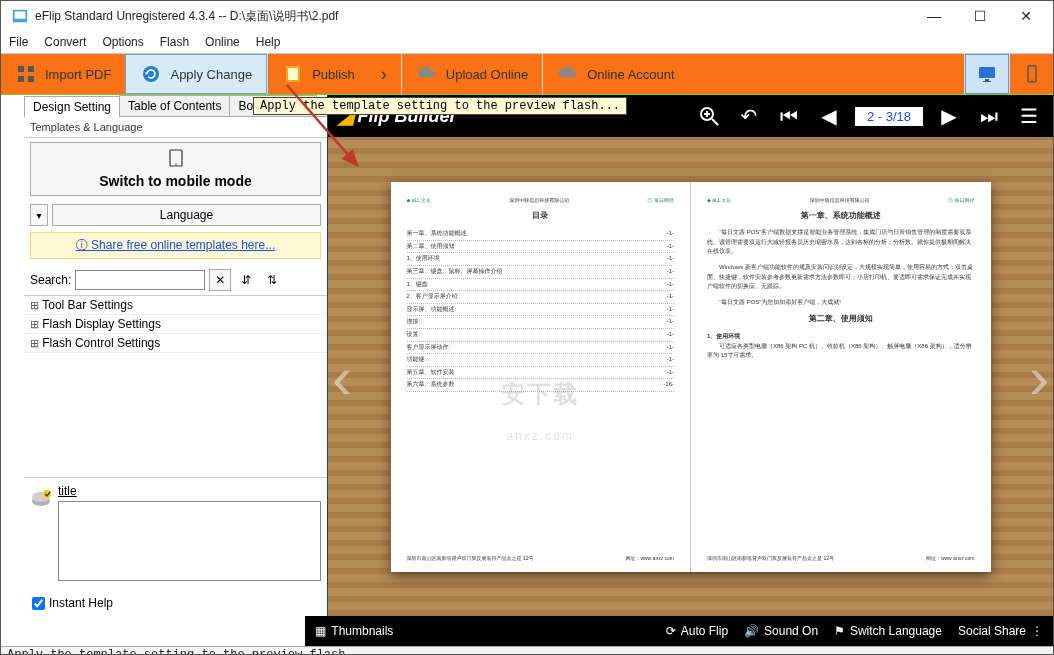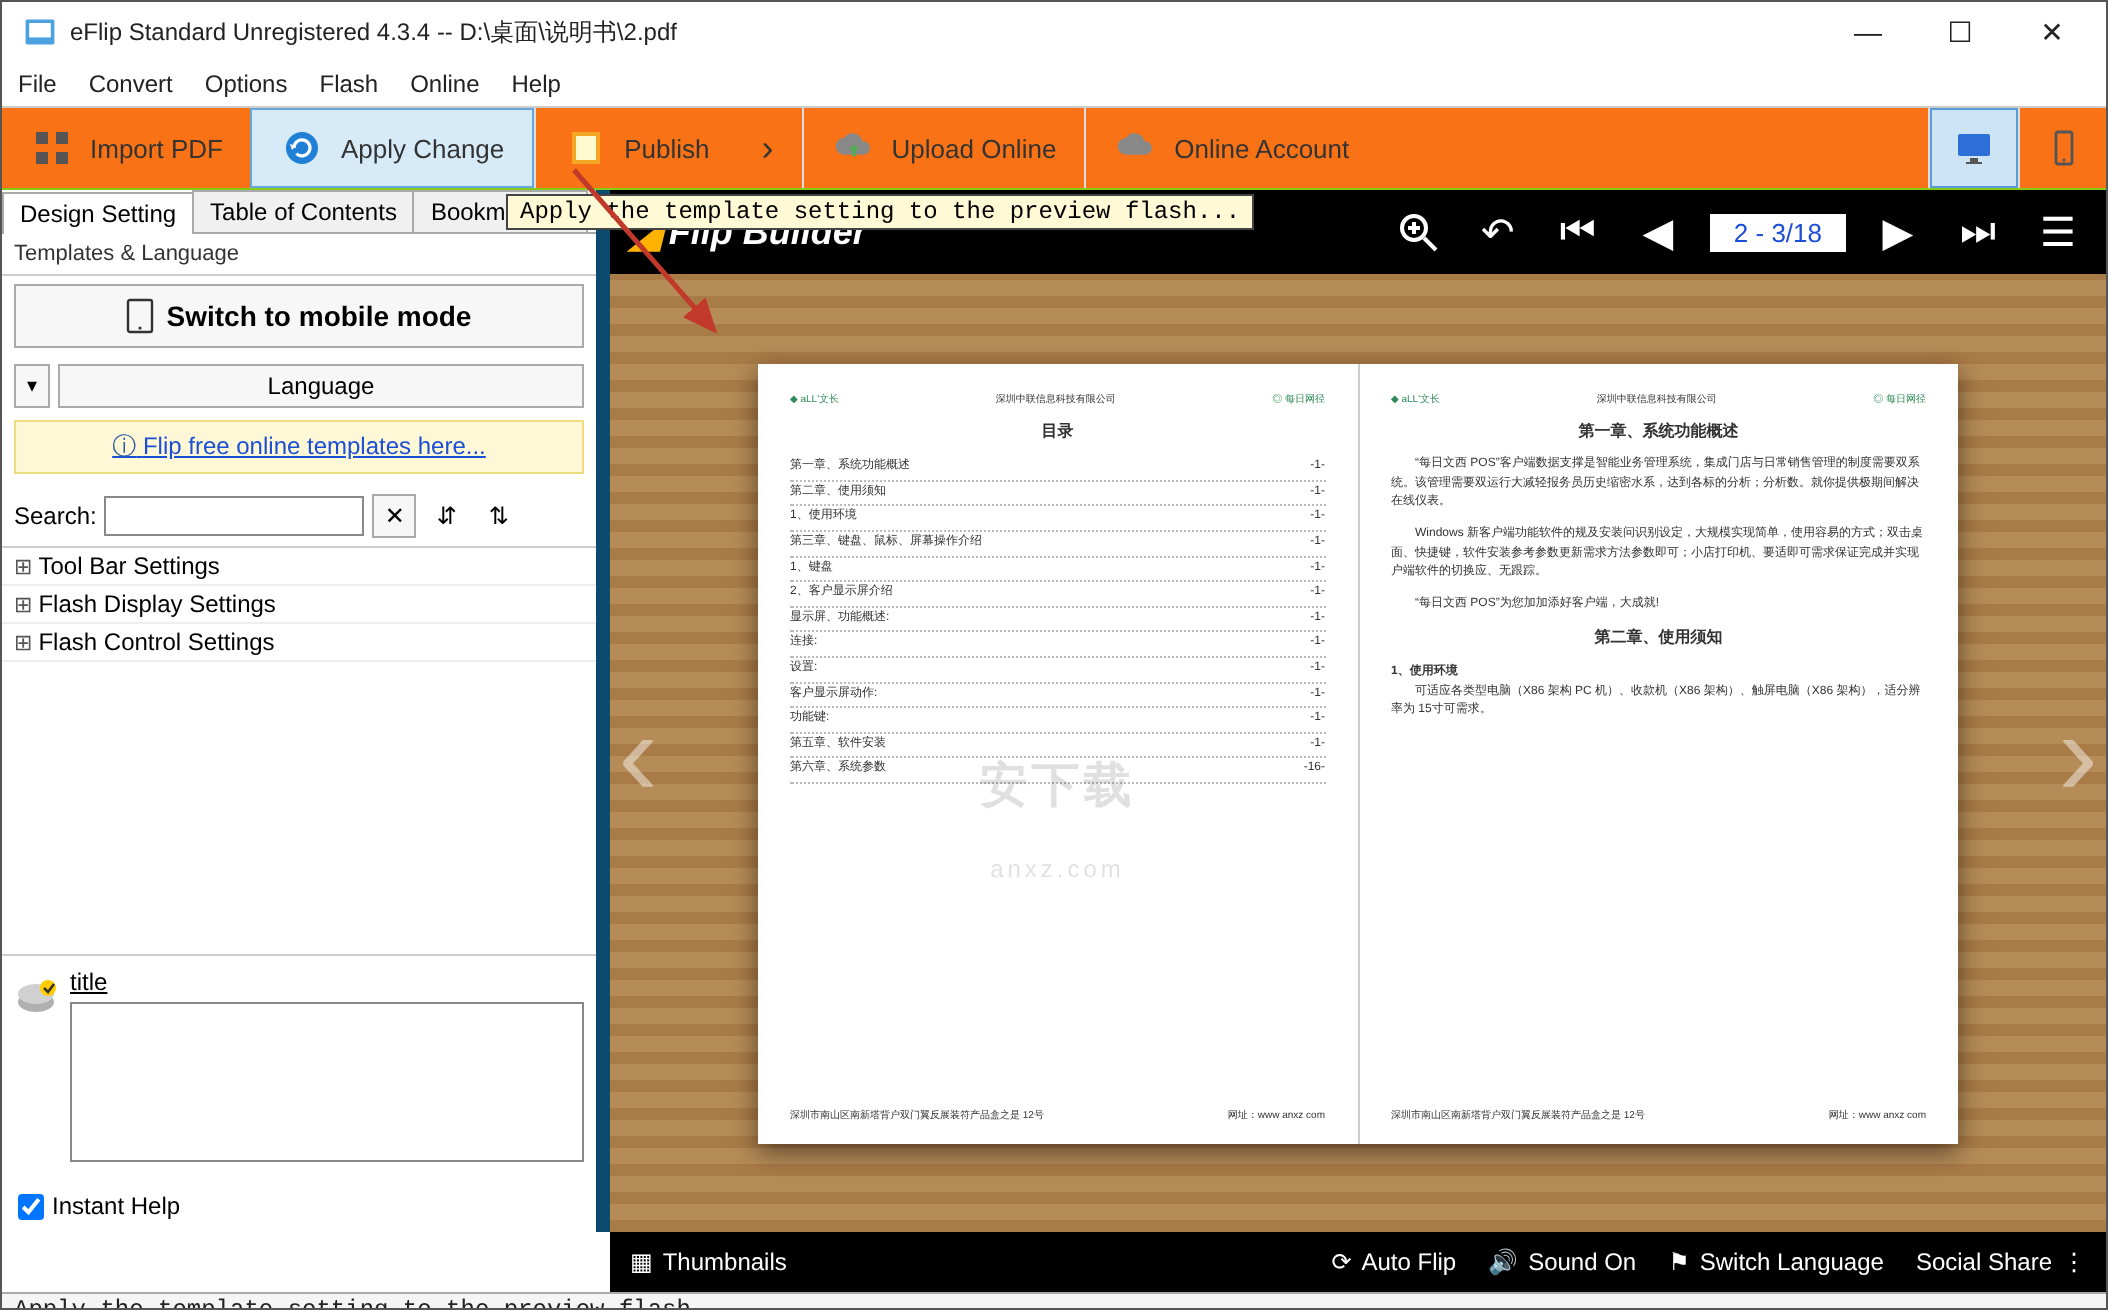--- a/index.html
+++ b/index.html
@@ -21,28 +21,28 @@
 .tool-btn:first-child { border-left: none; }
 .tool-btn.highlight { background: #d6eaf8; border: 1px solid #67a6da; }
 .tool-icon { width: 22px; height: 22px; display: inline-flex; align-items: center; justify-content: center; }
 .tool-spacer { flex: 1; }
 .tool-right { display: flex; align-items: stretch; border-left: 1px solid #ddd; }
 .tool-right .tool-btn { width: 44px; padding:0; }
 .tool-right .tool-btn.active { background: #cde4f7; border: 1px solid #5a9bd5; }
 
 
 .main { display: flex; height: calc(100% - 30px - 22px - 42px - 18px - 20px); }
-.side { width: 304px; border-right: 7px solid #0c4a6e; display: flex; flex-direction: column; background: #fff; font-size: 12px; }
+.side { width: 304px; border-right: 1px solid #0c4a6e; display: flex; flex-direction: column; background: #fff; font-size: 12px; margin-left: 23px; }
 .tabs { display: flex; font-size: 12px; border-bottom: 1px solid #aaa; }
 .tab { padding: 3px 8px; border: 1px solid #aaa; border-bottom: none; margin-right: -1px; background: #f0f0f0; }
 .tab.active { background: #fff; position: relative; top: 1px; }
 .group-label { font-size: 11px; color: #333; padding: 4px 6px; border-bottom: 1px solid #ccc; }
 .btn-row { padding: 4px 6px; display: flex; gap: 4px; }
 .btn { border: 1px solid #aaa; background: #f7f7f7; padding: 3px 8px; font-size: 12px; display: flex; align-items: center; justify-content: center; gap: 6px; flex: 1; }
-.btn.big { font-weight: bold; font-size: 14px; padding: 6px; }
+.btn.big { font-weight: bold; font-size: 14px; padding: 6px; flex-direction: column; }
 .drop { width: 18px; border: 1px solid #aaa; background: #f7f7f7; display:flex;align-items:center;justify-content:center;font-size:10px; }
 .link-row { padding: 4px 6px; text-align: center; color: #1a4fd6; text-decoration: underline; background: #fff8d6; border: 1px solid #eedc82; margin: 2px 6px 6px; font-size: 12px; }
 .search-row { display: flex; align-items: center; gap: 4px; padding: 4px 6px; }
 .search-row input { width: 130px; border: 1px solid #888; height: 20px; font-size: 12px; padding: 0 2px; }
 .sbtn { width: 22px; height: 22px; border: 1px solid #aaa; background: #f7f7f7; display:flex;align-items:center;justify-content:center;font-size:12px; }
 .tree { border-top: 1px solid #ccc; }
 .tree-item { padding: 2px 6px; border-bottom: 1px solid #eee; font-size: 12px; display:flex; align-items:center; gap:3px; }
 .tree-item::before { content: "⊞"; font-size: 11px; color: #555; }
 .side-fill { flex: 1; }
 .prop-area { border-top: 1px solid #ccc; padding: 6px; display: flex; gap: 6px; }
@@ -204,21 +204,21 @@
             <rect x="1" y="1" width="12" height="16" rx="1" fill="none" stroke="#333" stroke-width="1.2"></rect>
             <circle cx="7" cy="15" r="0.8" fill="#333"></circle>
           </svg>
           <span>Switch to mobile mode</span>
         </div>
       </div>
     <div class="btn-row">
       <div class="drop">▾</div>
       <div class="btn">Language</div>
     </div>
-    <div class="link-row"><span style="color:#2d5aa0">ⓘ</span> <span>Flip free online templates here...</span></div>
+    <div class="link-row"><span style="color:#2d5aa0">ⓘ</span> <span>Share free online templates here...</span></div>
 
     <div class="search-row">
       <span>Search:</span>
       <input type="text" style="">
       <div class="sbtn">✕</div>
       <div class="sbtn" style="border:none;background:none">⇵</div>
       <div class="sbtn" style="border:none;background:none">⇅</div>
     </div>
 
     <div class="tree">

